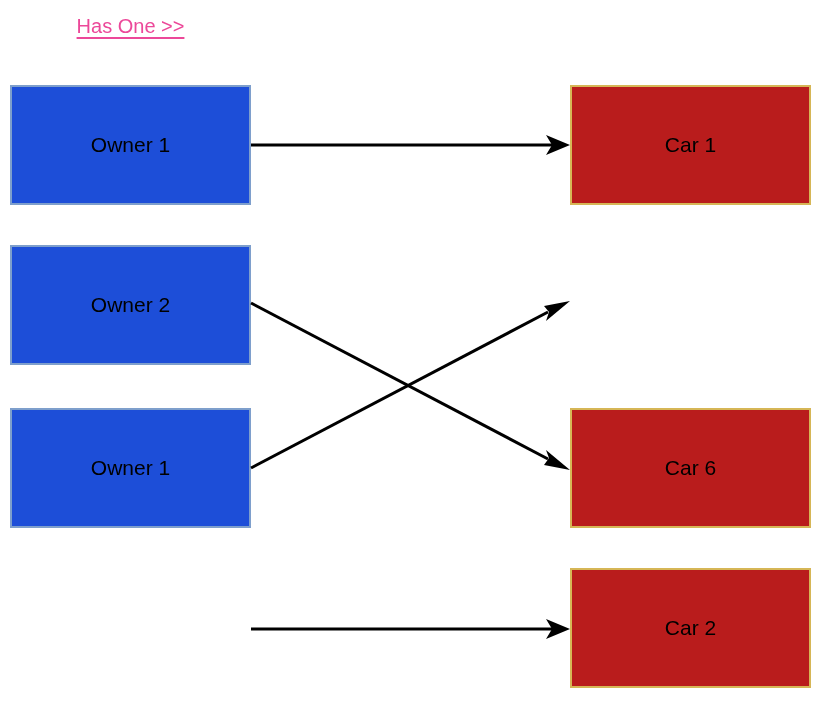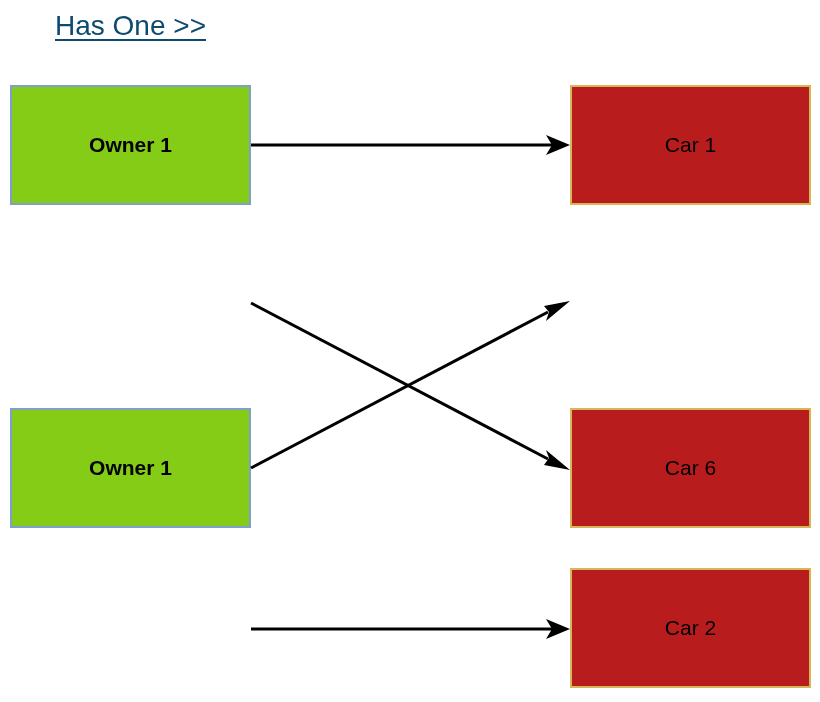--- a/index.html
+++ b/index.html
@@ -15,23 +15,23 @@
     overflow: hidden;
   }
   #canvas {
     position: relative;
     width: 820px;
     height: 702px;
     background: #ffffff;
   }
   .col-header {
     position: absolute;
-    font-size: 28px;
+    font-size: 20px;
     line-height: 24px;
-    color: #0c4a6e;
+    color: #ec4899;
     text-decoration: underline;
     text-underline-offset: 4px;
     white-space: nowrap;
     text-align: center;
   }
   #header-has-one {
     left: 10px;
     top: 14px;
     width: 241px;
   }
@@ -49,23 +49,22 @@
     align-items: center;
     justify-content: center;
     font-size: 21px;
     line-height: 24px;
     color: #000000;
     border-style: solid;
     border-width: 2px;
   }
   .node.owner {
     left: 10px;
-    background: #84cc16;
+    background: #1d4ed8;
     border-color: #7e9fcc;
-    font-weight: bold;
   }
   .node.car {
     left: 570px;
     background: #b91c1c;
     border-color: #d6b656;
   }
   .row-1 { top: 85px; }
   .row-2 { top: 245px; }
   .row-3 { top: 408px; }
   .row-4 { top: 568px; }
@@ -90,20 +89,21 @@
 </style>
 </head>
 <body>
 
 <div id="canvas">
 
   <div class="col-header" id="header-has-one">Has One &gt;&gt;</div>
 
 
   <div class="node owner row-1">Owner 1</div>
+  <div class="node owner row-2">Owner 2</div>
   <div class="node owner row-3">Owner 1</div>
 
   <div class="node car row-1">Car 1</div>
   <div class="node car row-3">Car 6</div>
   <div class="node car row-4">Car 2</div>
 
   <svg id="edges" viewBox="0 0 820 702" width="820" height="702">
 
     <g>
       <path d="M 251,145 L 552,145"></path>

